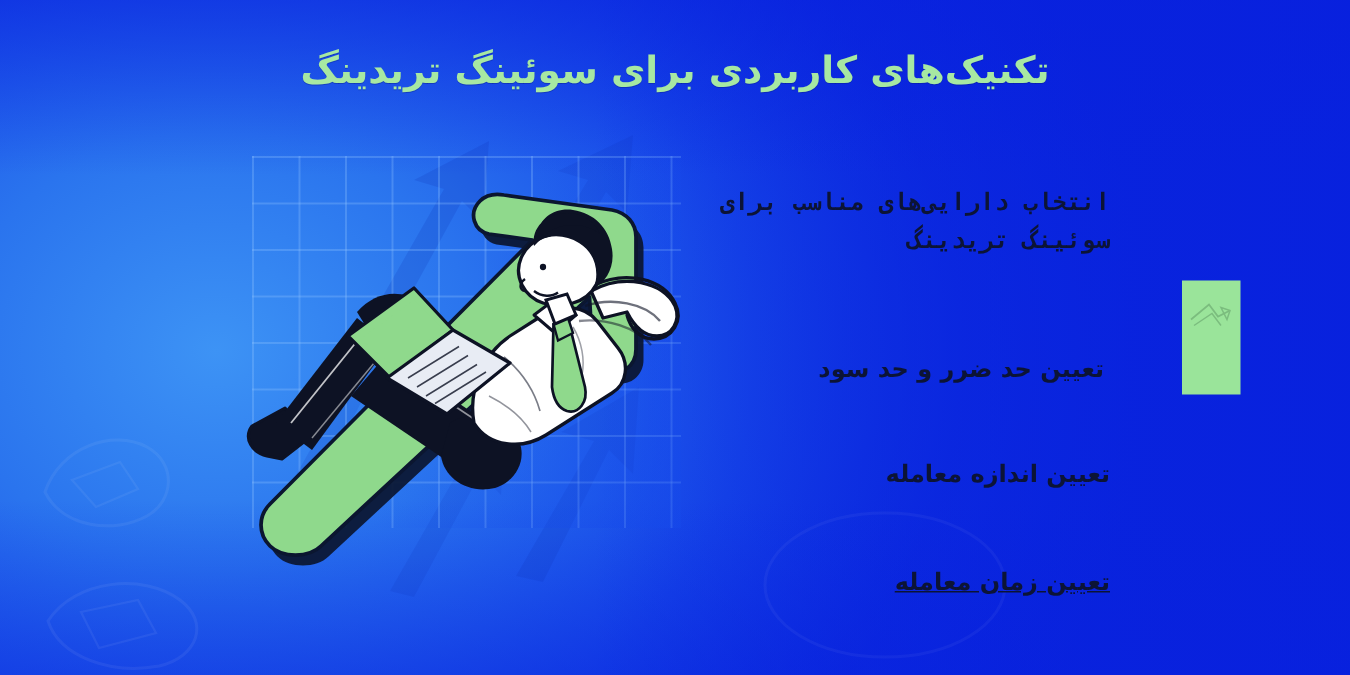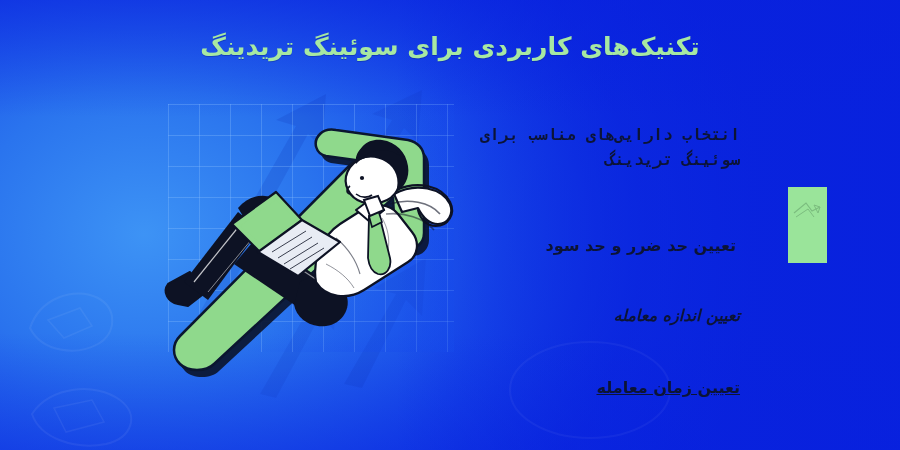--- a/index.html
+++ b/index.html
@@ -64,21 +64,21 @@
     position:absolute;right:160px;top:124px;width:300px;
     direction:rtl;text-align:right;
   }
   .list-item{
     color:#0c1436;
     font-size:16px;font-weight:bold;
     line-height:1.55;
   }
   .li-0{position:absolute;top:0px;right:0;width:290px;font-family:Liberation Mono, monospace;}
   .li-1{position:absolute;top:110px;right:4px;width:290px;}
-  .li-2{position:absolute;top:180px;right:0;width:290px;font-style:italic;}
+  .li-2{position:absolute;top:180px;right:0;width:290px;}
   .li-3{position:absolute;top:252px;right:0;width:290px;text-decoration:underline;}
 
   
   .side-panel{
     position:absolute;left:788px;top:187px;width:39px;height:76px;
     background:#9ae49a;
   }
   .side-panel-mark{
     position:absolute;left:2px;top:8px;width:34px;height:34px;
     opacity:.22;

